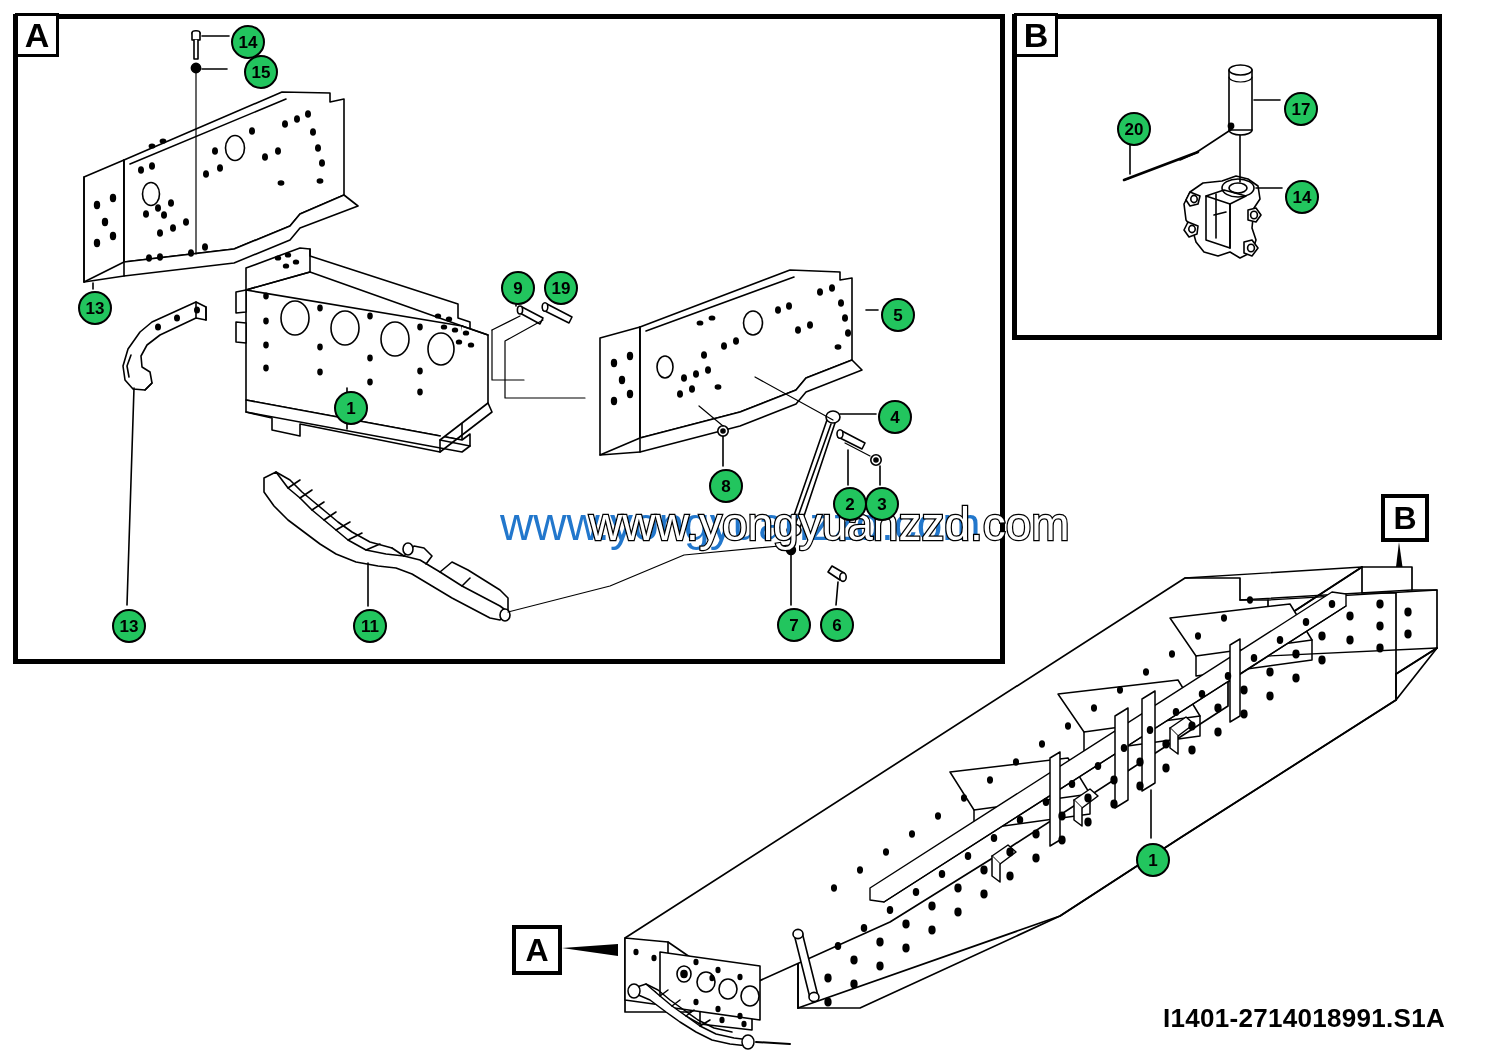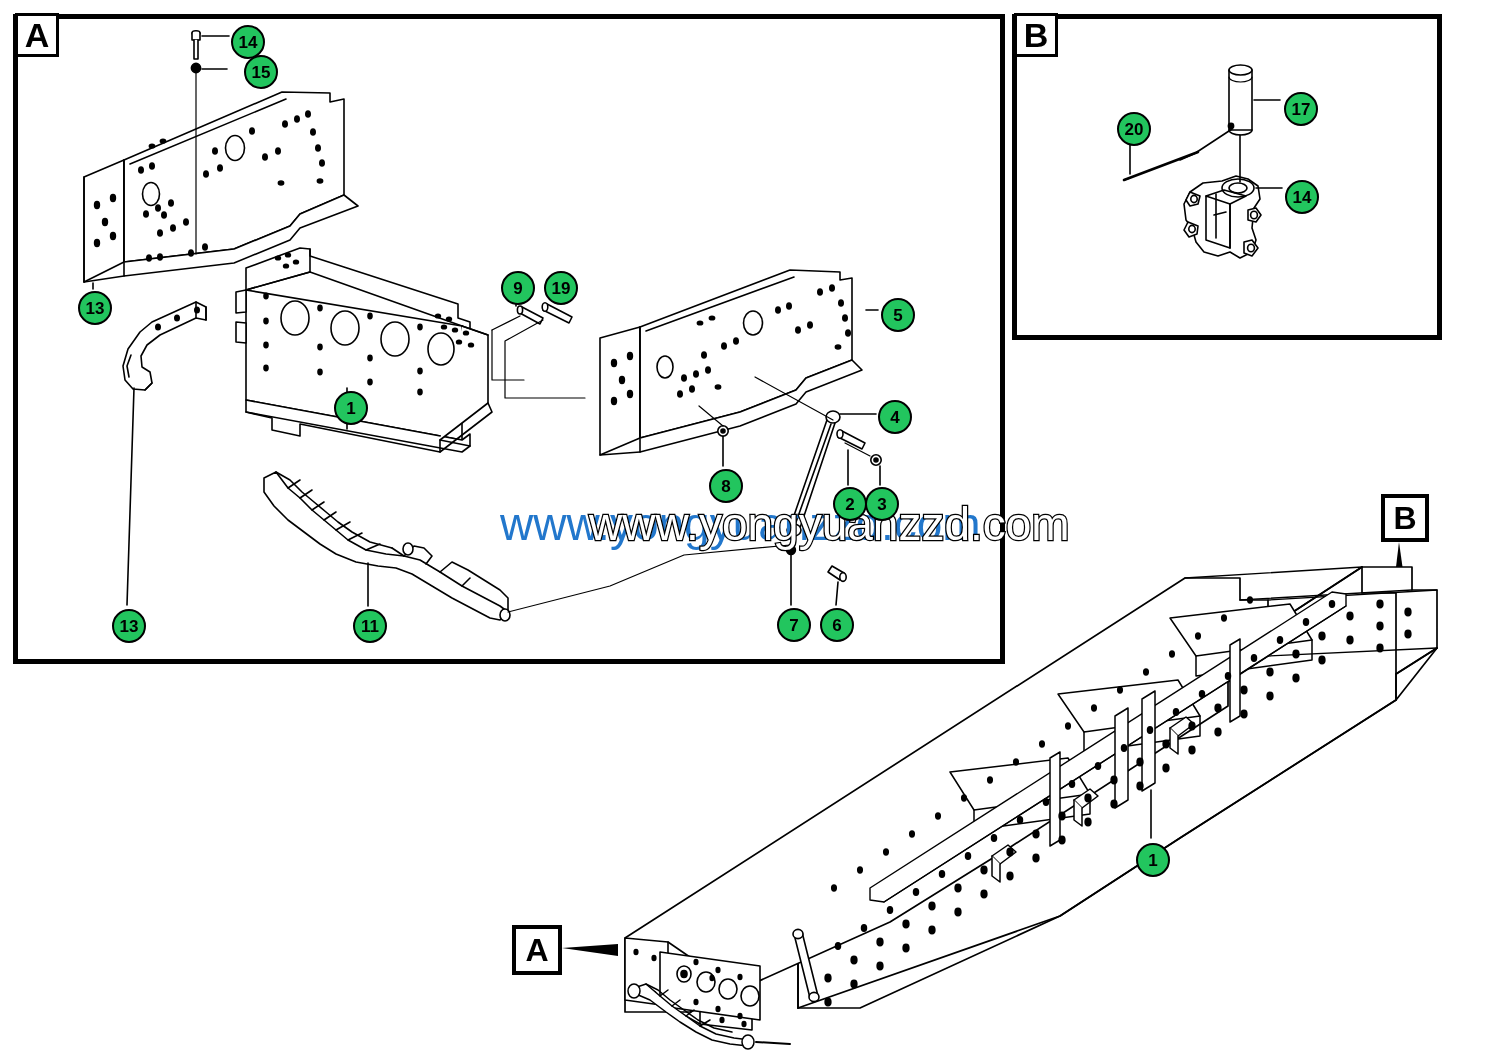--- a/index.html
+++ b/index.html
@@ -604,14 +604,15 @@
   <div class="cal" style="left:353px;top:609px">11</div>
   <div class="cal" style="left:112px;top:609px">13</div>
   <div class="cal" style="left:78px;top:291px">13</div>
   <div class="cal" style="left:231px;top:25px">14</div>
   <div class="cal" style="left:244px;top:55px">15</div>
   <div class="cal" style="left:1285px;top:180px">14</div>
   <div class="cal" style="left:1284px;top:92px">17</div>
   <div class="cal" style="left:1117px;top:112px">20</div>
   <div class="cal" style="left:544px;top:271px">19</div>
 
+  <div id="docnum">I1401-2714018991.S1A</div>
 
 </div>
 
 </body></html>

